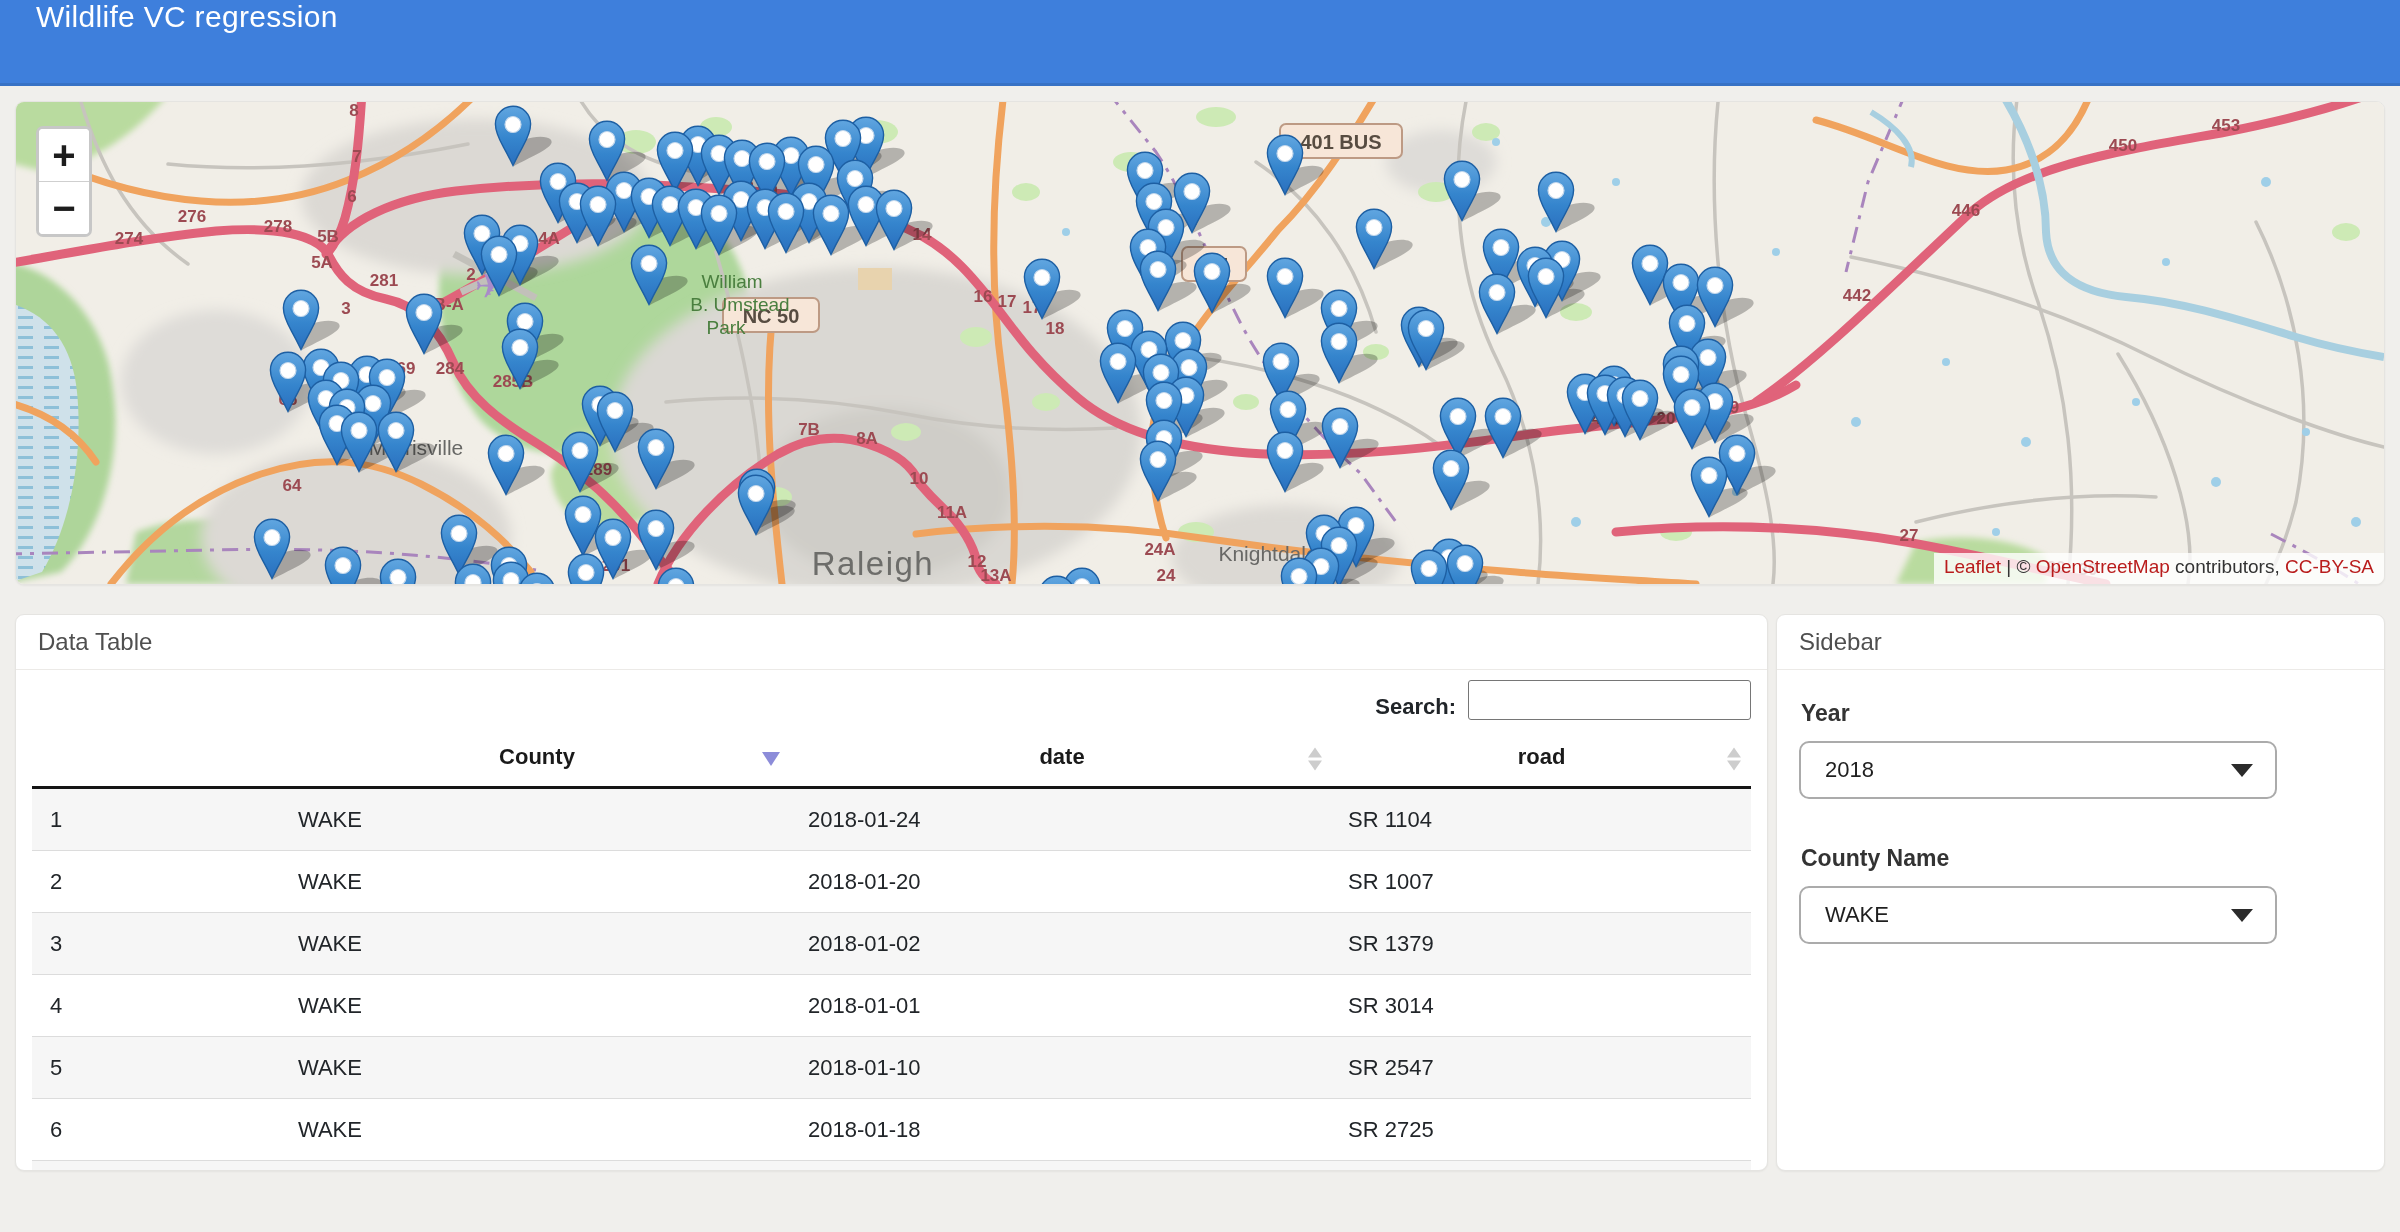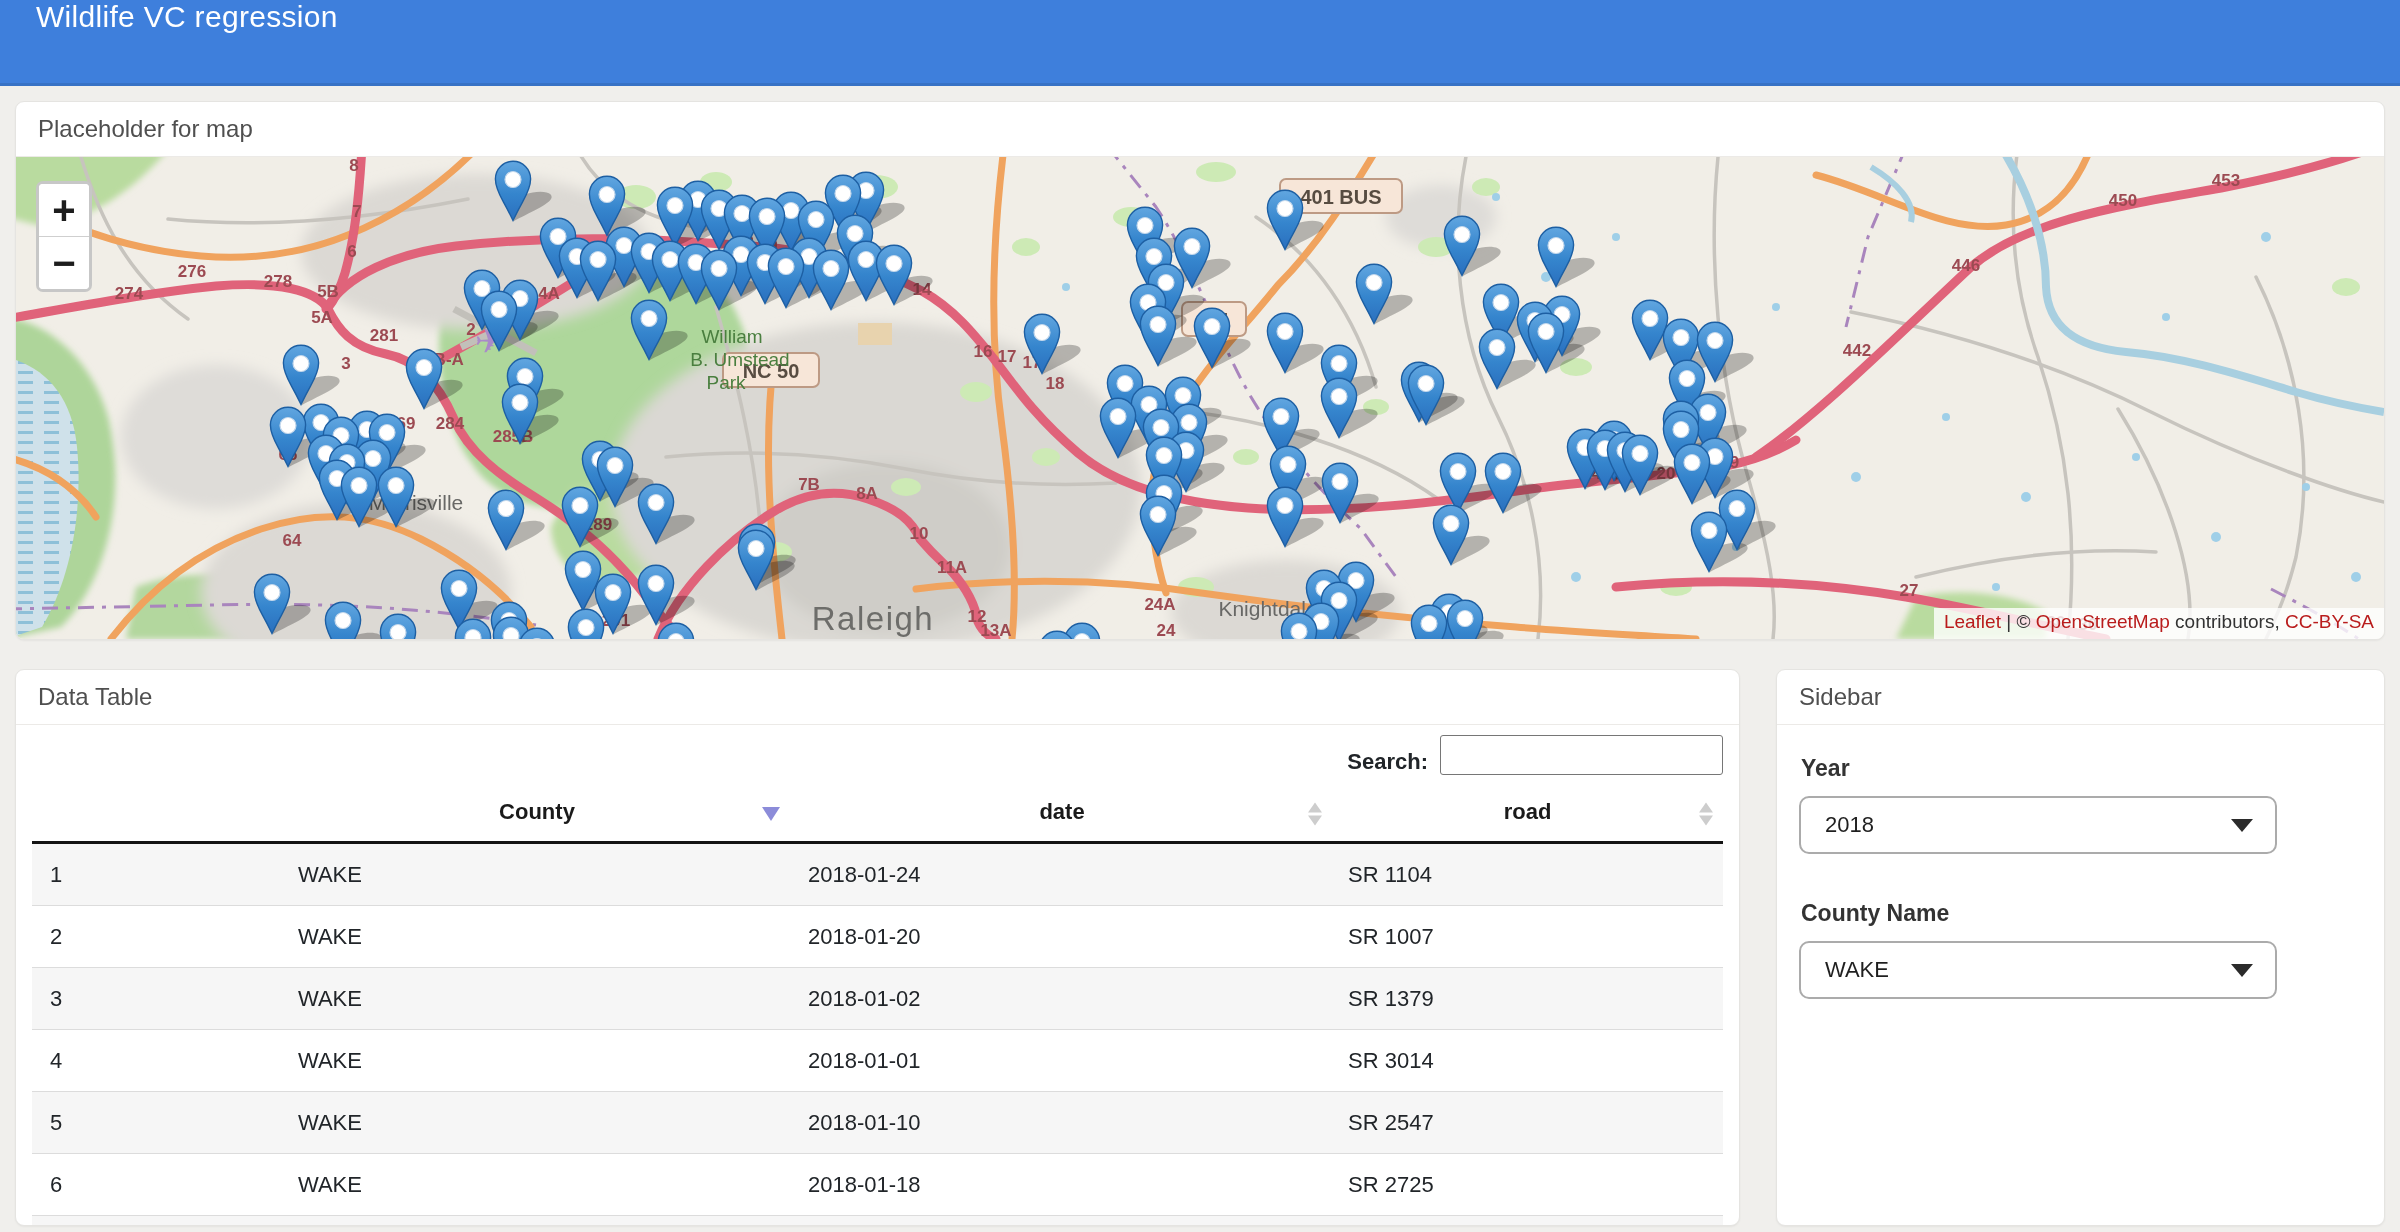--- a/index.html
+++ b/index.html
@@ -21,21 +21,21 @@
   svg.map{position:absolute;left:0;top:0;width:100%;height:100%}
   .leaflet-ctrl{position:absolute;top:24px;left:20px;width:50px;border:3px solid rgba(0,0,0,.22);
     border-radius:7px;overflow:hidden;background:#fff;z-index:6}
   .zbtn{height:52px;display:flex;align-items:center;justify-content:center;font-size:40px;
     font-weight:700;color:#1d1d1d;background:#fff;cursor:pointer;user-select:none;line-height:1}
   .zbtn + .zbtn{border-top:1px solid #cfcfcf}
   .attribution{position:absolute;right:0;bottom:0;background:rgba(255,255,255,.8);
     padding:3px 10px 6px;font-size:19px;color:#333;z-index:6;white-space:nowrap}
   .attribution .lnk{color:#b91c1c;text-decoration:none;cursor:pointer}
   
-  .main-row{display:flex;gap:36px;margin:29px 15px 0}
+  .main-row{display:flex;gap:8px;margin:29px 15px 0}
   .table-panel{flex:1;height:557px;overflow:hidden}
   .dt-body{padding:0 16px}
   .search-row{display:flex;justify-content:flex-end;align-items:flex-end;margin-top:10px;height:40px}
   .search-row label{font-weight:700;font-size:22px;color:#212529}
   .search-row input{width:283px;height:40px;margin-left:12px;border:1px solid #767676;border-radius:3px;
     font-size:22px;padding:0 10px;box-sizing:border-box;background:#fff;font-family:inherit}
   table.dt{width:100%;border-collapse:collapse;margin-top:12px;table-layout:fixed}
   .dt th{font-size:22px;font-weight:700;color:#1a1a1a;text-align:center;padding:12px 0 16px;
     border-bottom:3px solid #141414;position:relative;cursor:pointer}
   .dt td{font-size:22px;color:#212529;height:61px;border-bottom:1px solid #dcdcdc;
@@ -70,21 +70,20 @@
   text.badge-txt{font-size:20px;font-weight:700;fill:#574c41;text-anchor:middle}
 </style>
 </head>
 <body>
 
 <div class="navbar">
   <span class="title">Wildlife VC regression</span>
 </div>
 
 <div class="panel map-wrap">
-  <div class="panel-title">Placeholder for map</div>
   <div class="map-body">
     <svg class="map" viewBox="0 0 2368 482" preserveAspectRatio="none">
       <defs>
         <linearGradient id="pg" x1="0" y1="0" x2="0" y2="1">
           <stop offset="0" stop-color="#61a6e0"></stop>
             <stop offset="0.55" stop-color="#3585cd"></stop>
             <stop offset="1" stop-color="#2a6fbe"></stop>
         </linearGradient>
         <path id="pinP" d="M19 1.3 C9.2 1.3 1.4 9.2 1.4 19 C1.4 25.5 5 34 9.5 42.2 C14 50.3 19 60.5 19 60.5 C19 60.5 24 50.3 28.5 42.2 C33 34 36.6 25.5 36.6 19 C36.6 9.2 28.8 1.3 19 1.3 Z"></path>
         <pattern id="lk" width="26" height="10" patternUnits="userSpaceOnUse">

